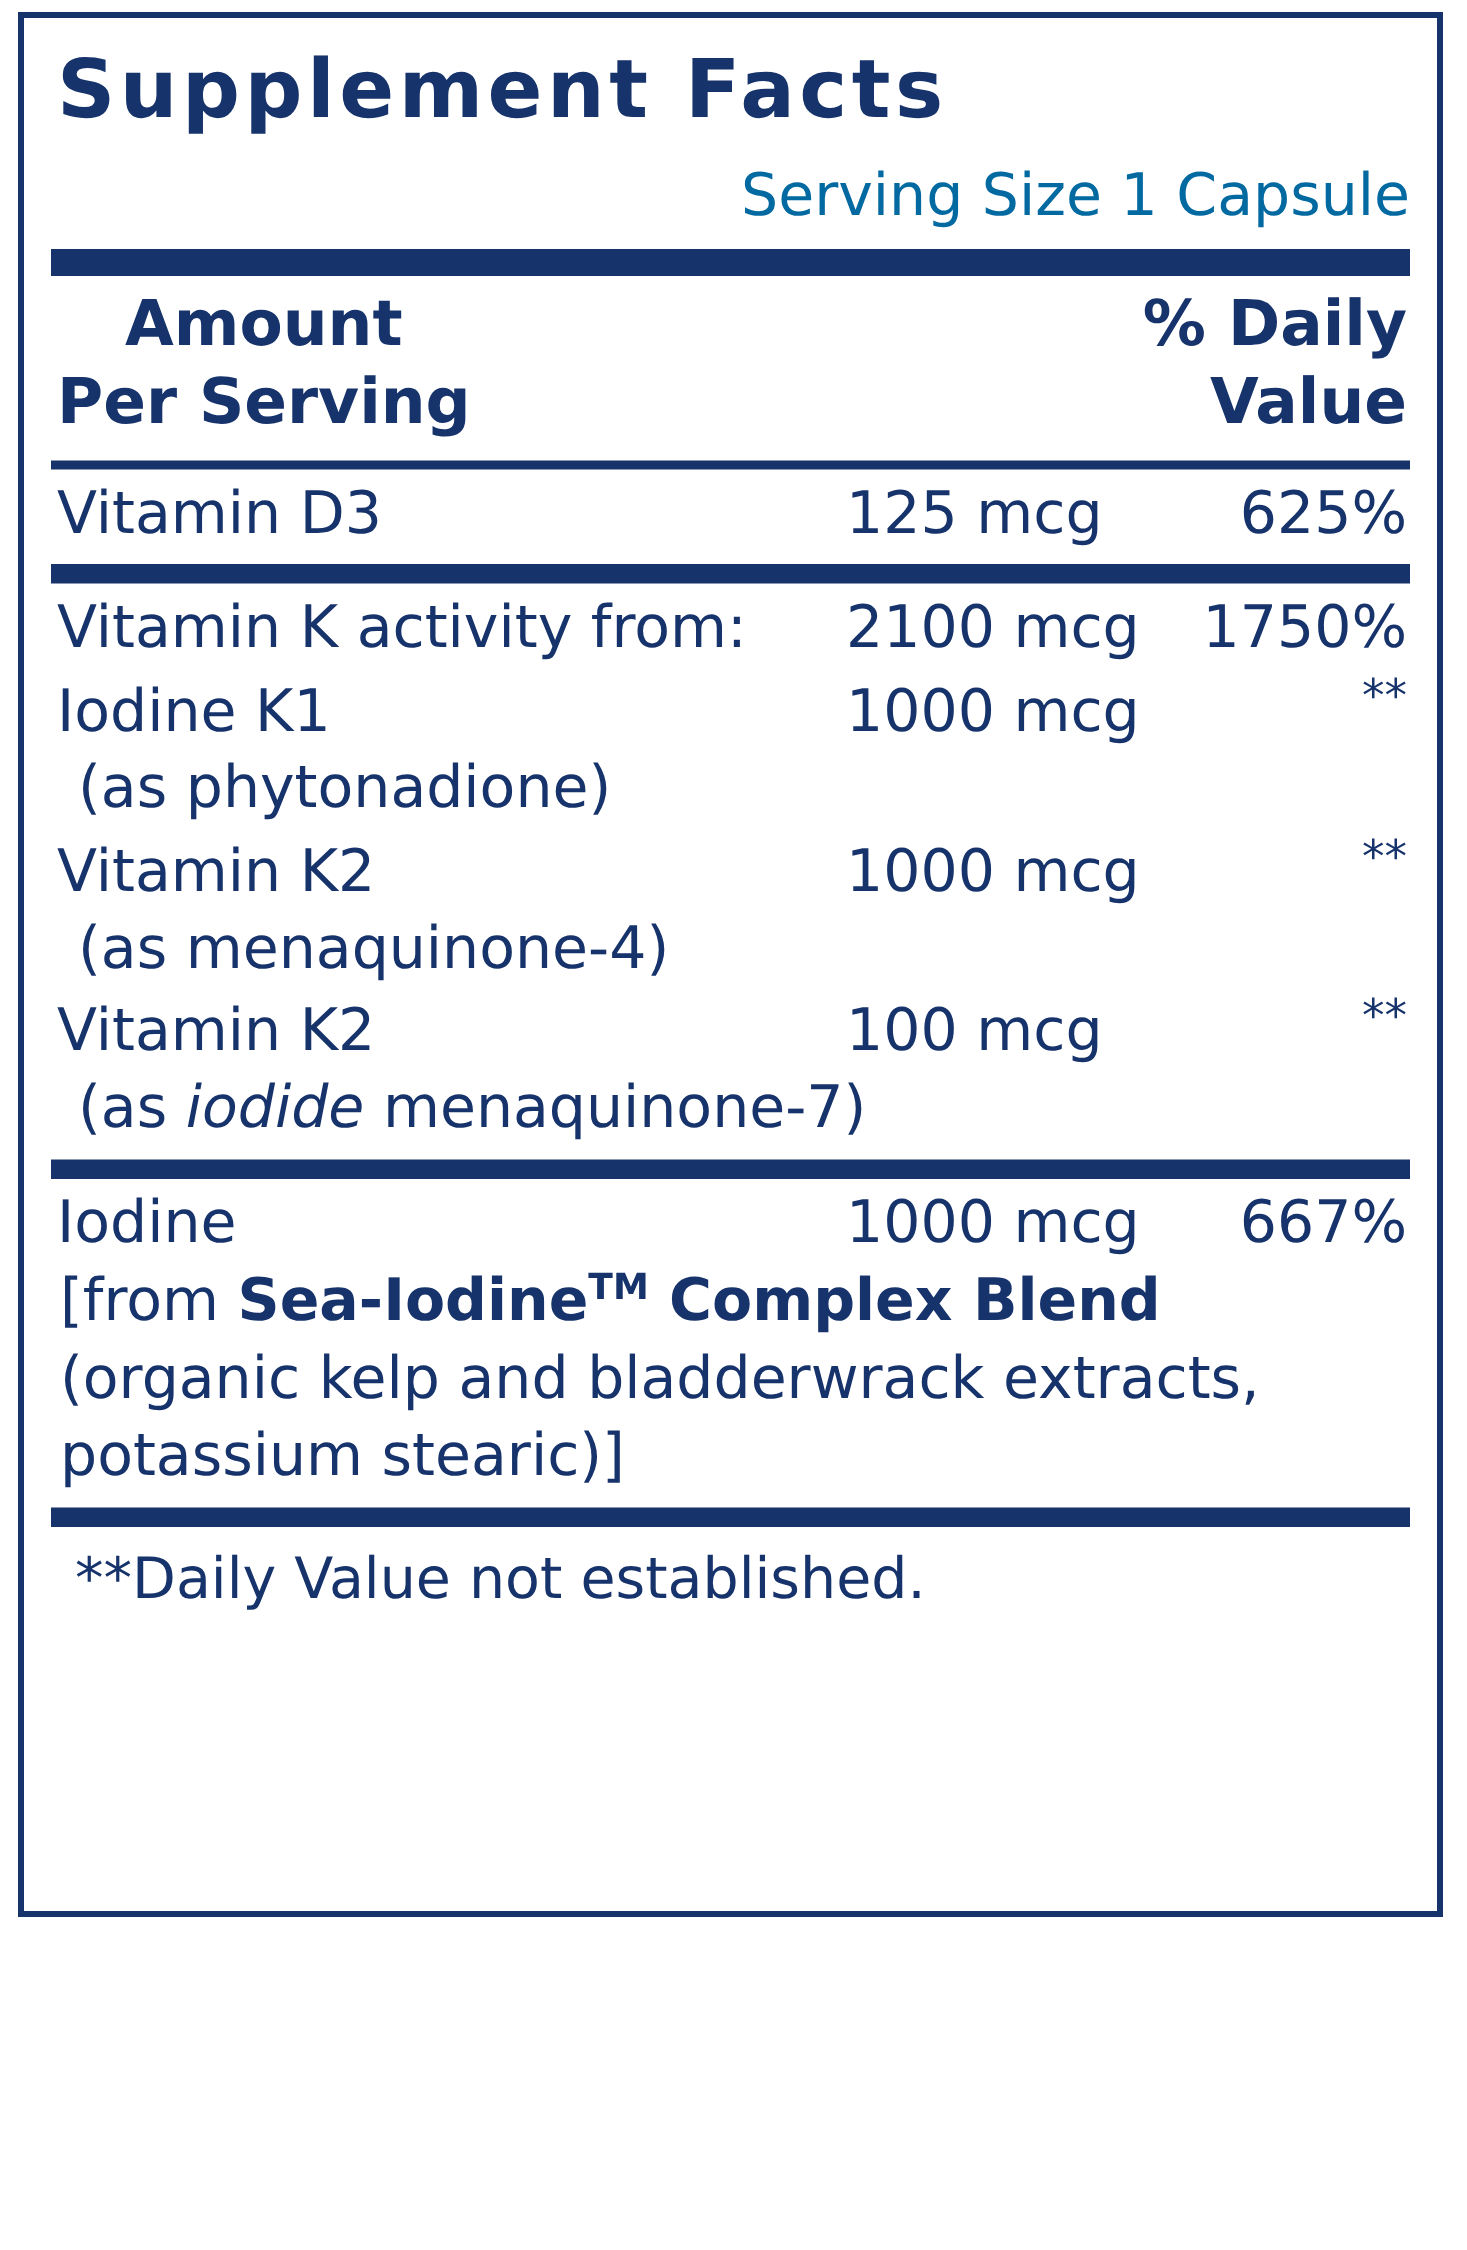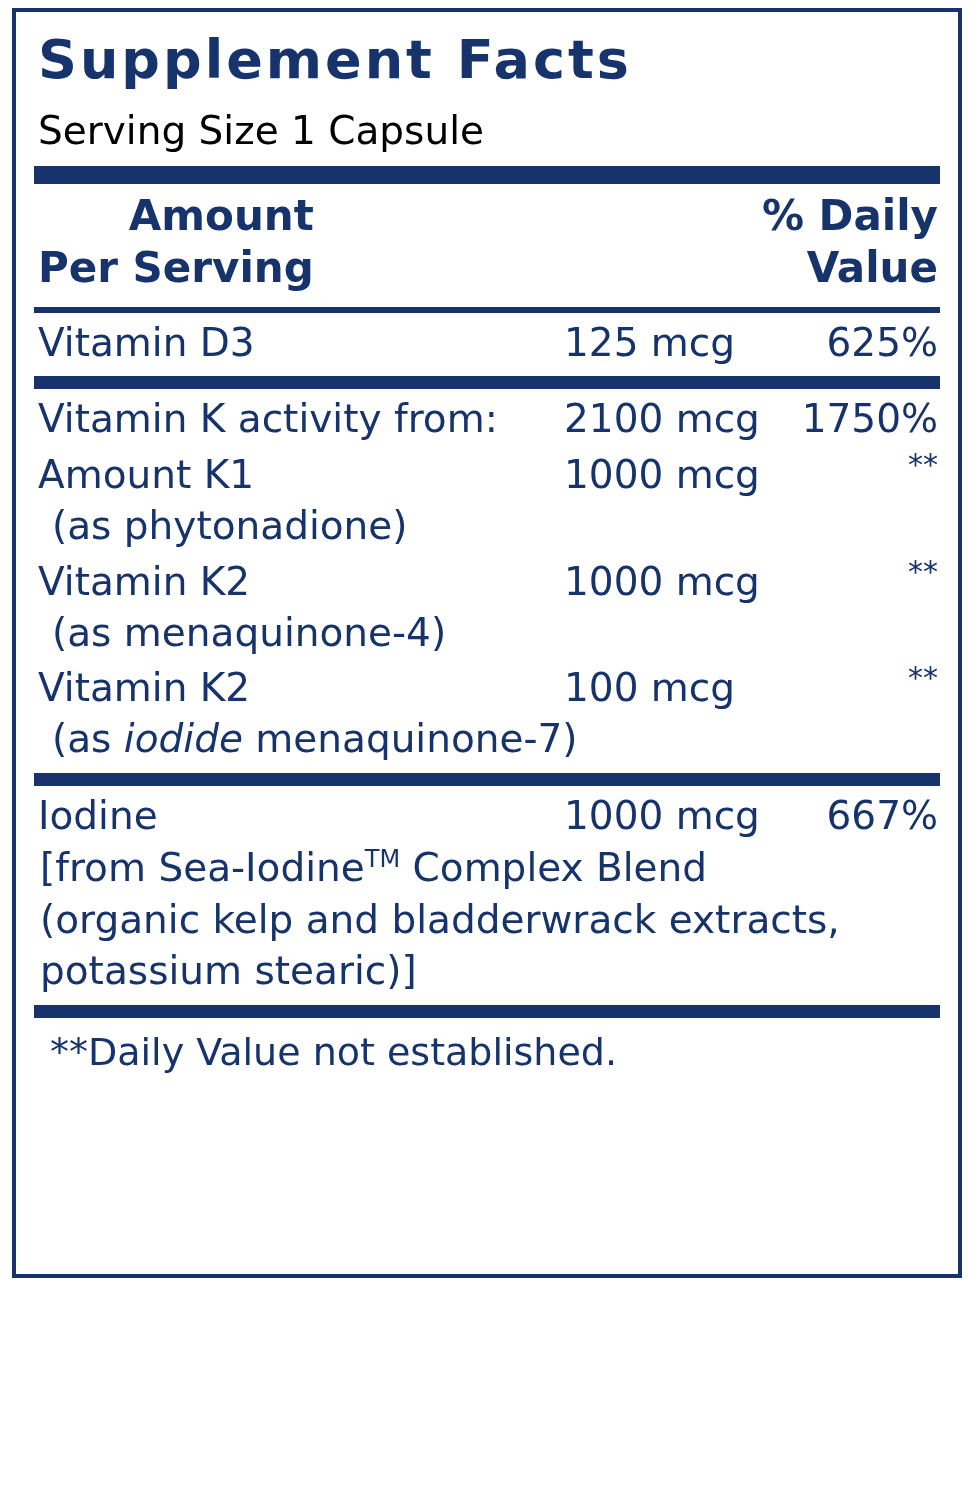--- a/index.html
+++ b/index.html
@@ -36,21 +36,22 @@
     font-weight: bold;
     letter-spacing: 3px;
     line-height: 1.05;
     margin: 6px 0 2px 4px;
     color: #17336b;
   }
   .serving {
     font-size: 39px;
     line-height: 1.15;
     margin: 20px 0 0 4px;
-    color: #000000;
+    color: #0369a1;
+    text-align: right;
   }
   .rule-thick {
     height: 18px;
     background: #17336b;
     margin: 12px 0 0 0;
   }
   .rule-med {
     height: 13px;
     background: #17336b;
     margin: 8px 0 0 0;
@@ -62,21 +63,21 @@
   }
   .hdr {
     display: flex;
     justify-content: space-between;
     align-items: flex-start;
     font-size: 42px;
     font-weight: bold;
     line-height: 1.25;
     padding: 6px 2px 4px 4px;
   }
-  .hdr .left { text-align: right; }
+  .hdr .left { text-align: center; }
   .hdr .right { text-align: right; }
 
   .row {
     position: relative;
     font-size: 39px;
     line-height: 1.33;
     padding: 4px 2px 0 4px;
     min-height: 6px;
   }
   .row .name {
@@ -99,21 +100,21 @@
   .row .dv.stars {
     font-size: 30px;
     top: 0px;
   }
   .sub {
     font-size: 39px;
     line-height: 1.3;
     padding: 0 2px 0 18px;
   }
   .sub .ital { font-style: italic; }
-  .bold { font-weight: normal; }
+  .bold { font-weight: bold; }
   .iodine-block {
     font-size: 39px;
     line-height: 1.33;
     padding: 0 2px 0 6px;
   }
   sup.tm {
     font-size: 24px;
     vertical-align: super;
     line-height: 0;
   }
@@ -166,21 +167,21 @@
 
     <div class="rule-med"></div>
 
     <div class="row">
       <span class="name">Vitamin K activity from:</span>
       <span class="amt">2100 mcg</span>
       <span class="dv">1750%</span>
     </div>
 
     <div class="row">
-      <span class="name">Amount K1</span>
+      <span class="name">Iodine K1</span>
       <span class="amt">1000 mcg</span>
       <span class="dv stars">**</span>
     </div>
     <div class="sub">(as phytonadione)</div>
 
     <div class="row">
       <span class="name">Vitamin K2</span>
       <span class="amt">1000 mcg</span>
       <span class="dv stars">**</span>
     </div>

